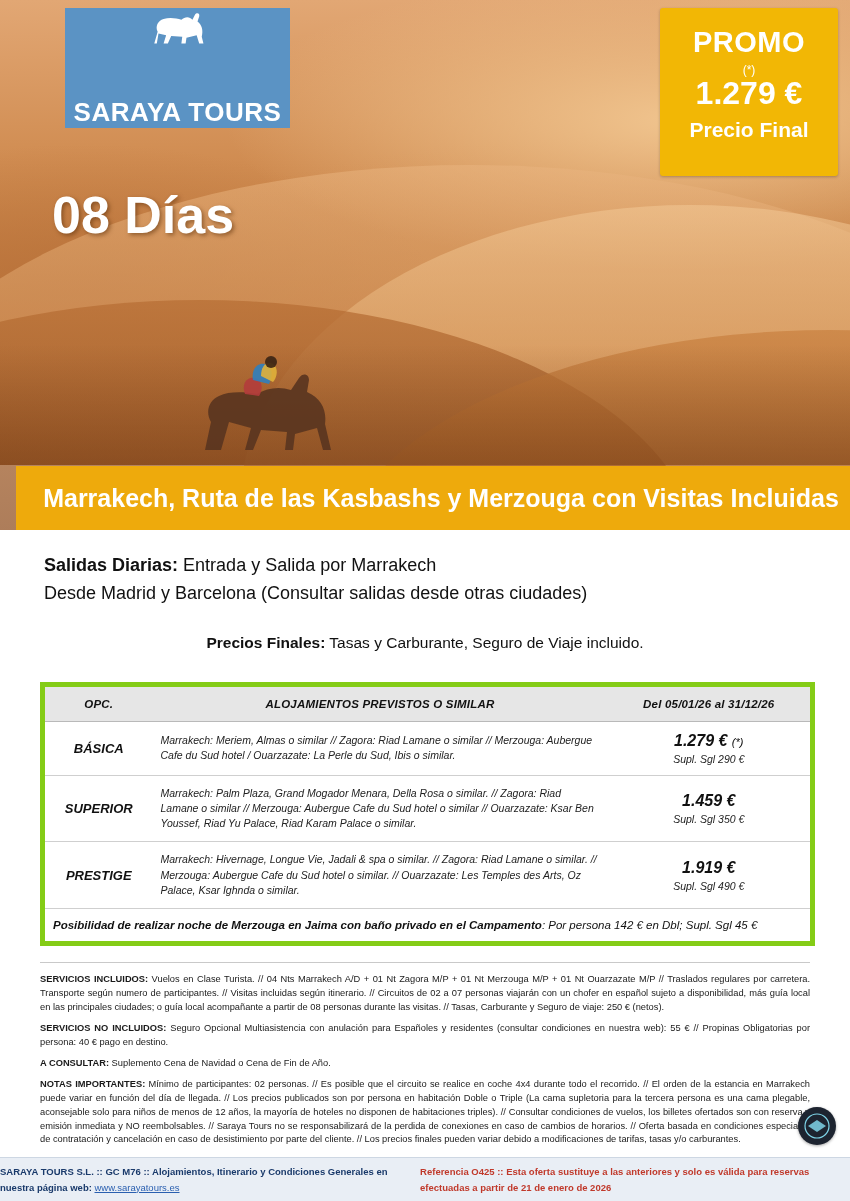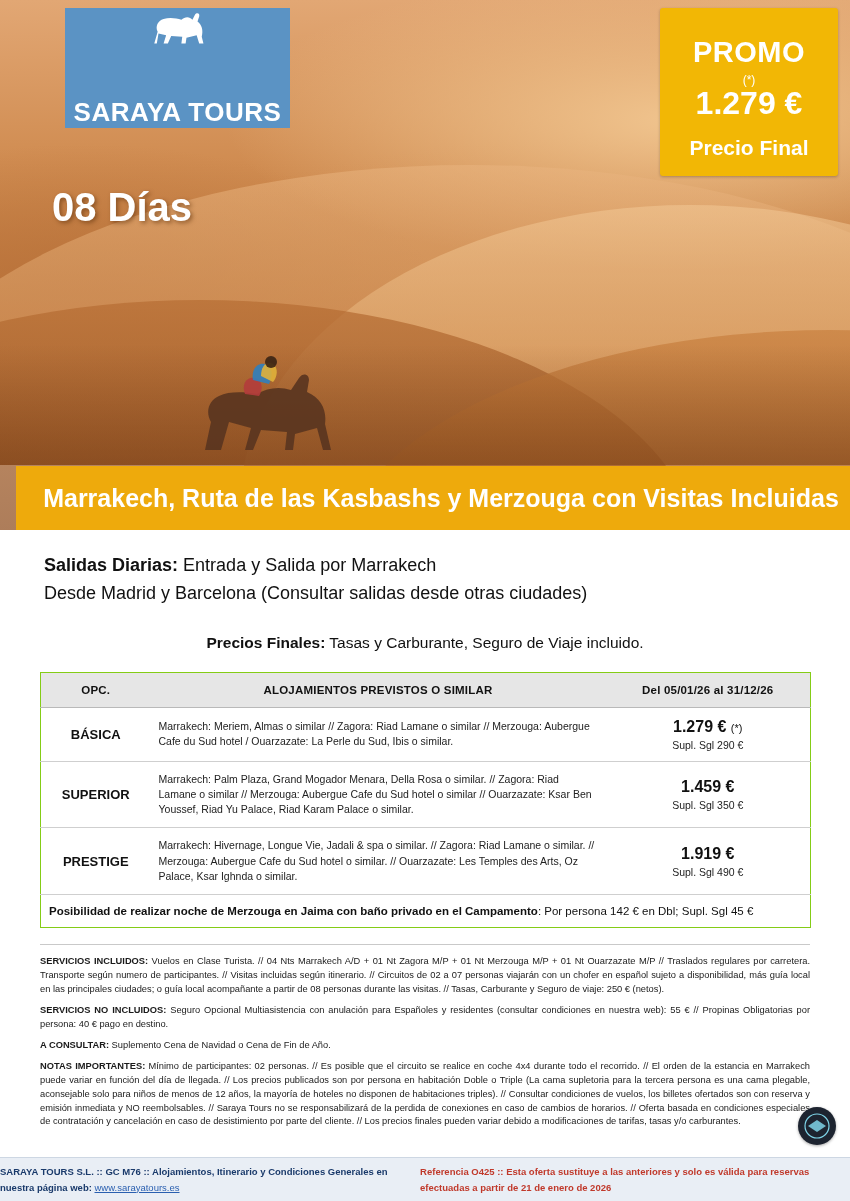--- a/index.html
+++ b/index.html
@@ -63,31 +63,31 @@
   .logo-text {
     color: #ffffff; font-size: 26px; font-weight: bold; letter-spacing: .5px;
     font-family: "Liberation Sans", sans-serif;
   }
 
   
   .promo {
     position: absolute; right: 12px; top: 8px; width: 178px; height: 168px;
     background: #f2b705; border-radius: 3px;
     display: flex; flex-direction: column; align-items: center; justify-content: flex-start;
-    padding-top: 28px;
+    padding-top: 18px;
     box-shadow: 0 1px 3px rgba(0,0,0,.25);
   }
   .promo-title { color:#ffffff; font-size: 29px; font-weight: bold; letter-spacing: .5px; }
   .promo-ast { color:#ffffff; font-size: 12px; margin-top: 4px; }
   .promo-price { color:#ffffff; font-size: 32px; font-weight: bold; margin-top: -2px; }
-  .promo-final { color:#ffffff; font-size: 21px; font-weight: bold; margin-top: 14px; }
+  .promo-final { color:#ffffff; font-size: 21px; font-weight: bold; margin-top: 6px; }
 
   .hero-days {
     position: absolute; left: 52px; top: 185px;
-    color: #ffffff; font-size: 40px; font-weight: bold;
+    color: #ffffff; font-size: 52px; font-weight: bold;
     text-shadow: 2px 2px 4px rgba(90,45,10,.55);
   }
   .hero-title {
     position: absolute; left: 50px; top: 240px;
     color: #ffffff; font-size: 66px; font-weight: bold; letter-spacing: .5px;
     text-shadow: 3px 3px 6px rgba(90,45,10,.6);
   }
 
   .hero-band {
     position: absolute; left: 0; bottom: 0; width: 850px; height: 64px;
@@ -110,25 +110,26 @@
   }
   .departures b { font-weight: bold; }
 
   .finals {
     text-align: center; font-size: 15.5px; margin-top: 26px; color:#111;
   }
   .finals b { font-weight: bold; }
 
   
   .price-table {
-    margin-top: 20px;
+    margin-top: 30px;
     width: 770px;
     border-collapse: collapse;
-    border: 1px solid #84cc16;
+    border: 5px solid #84cc16;
     table-layout: fixed;
+    font-style: italic;
   }
   .price-table thead th {
     background: #e6e6e6;
     font-size: 11.5px;
     font-weight: bold;
     color: #111;
     padding: 11px 6px;
     border-bottom: 1px solid #b9b9b9;
     text-align: center;
     letter-spacing: .2px;

